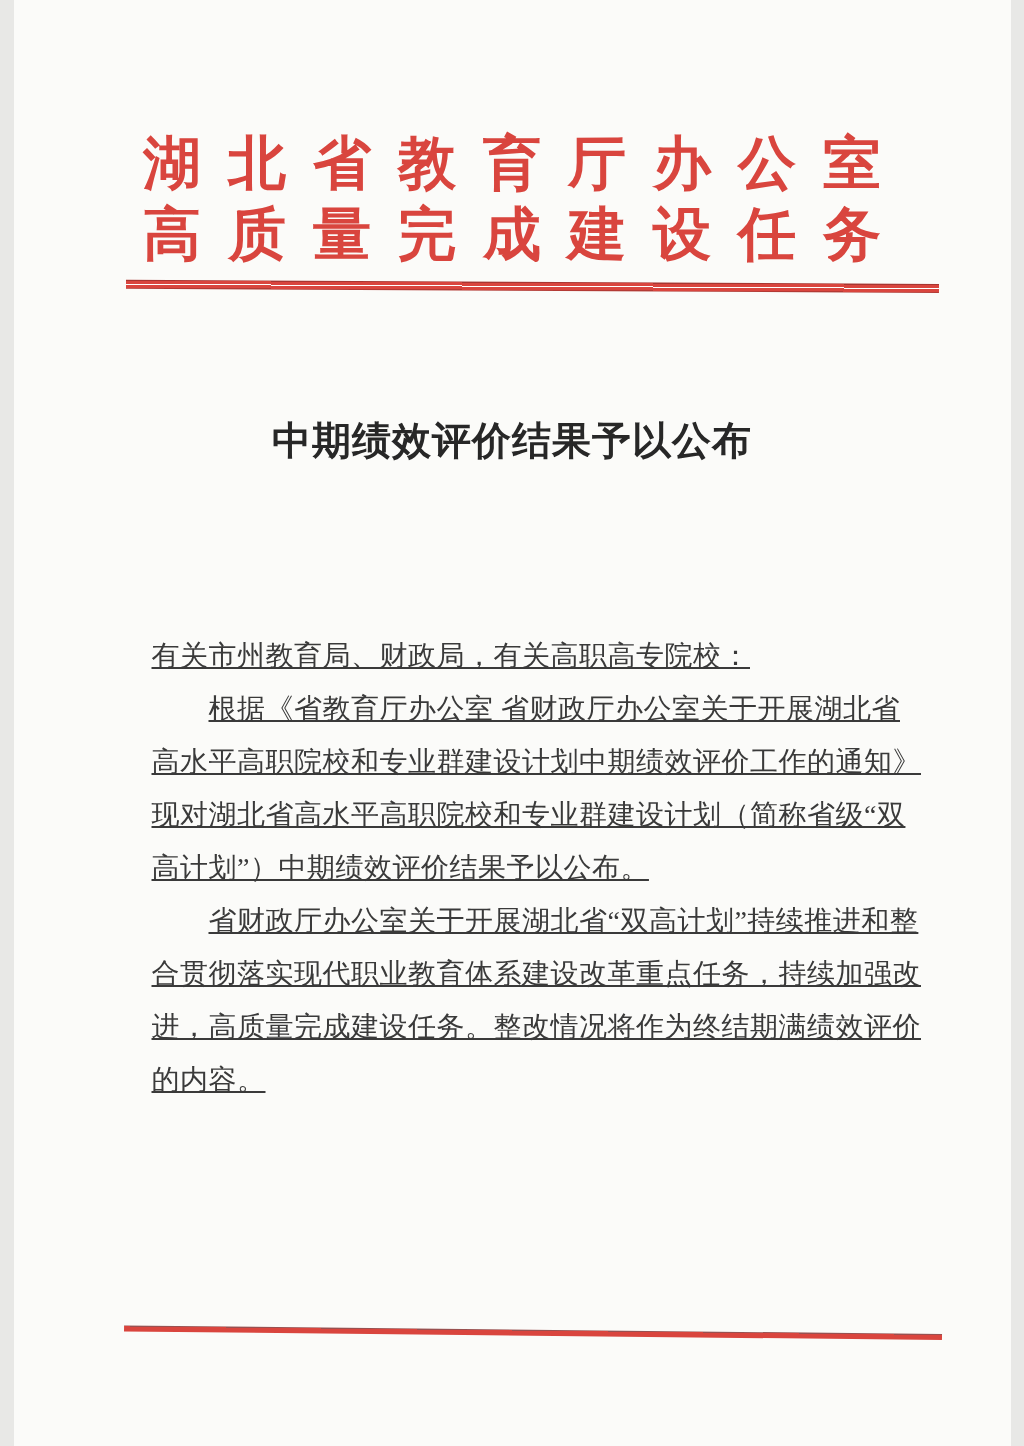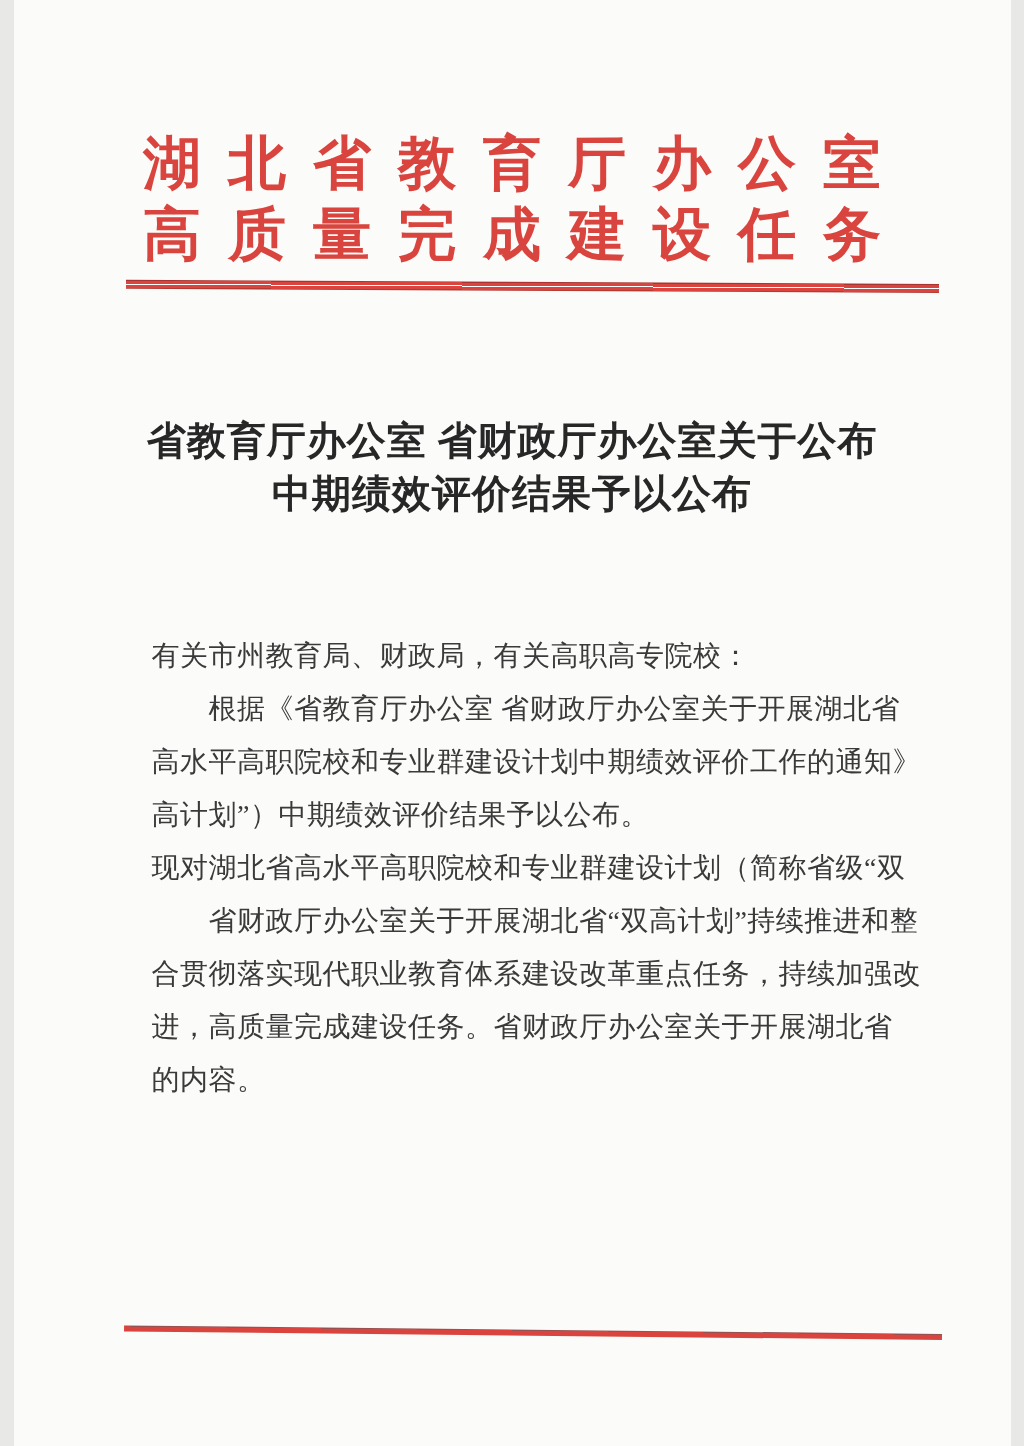--- a/index.html
+++ b/index.html
@@ -79,20 +79,21 @@
     left: 138px;
     width: 772px;
     font-size: 28px;
     color: #3a3a3a;
     letter-spacing: 0.5px;
   }
   .body-line {
     height: 53px;
     line-height: 53px;
     white-space: nowrap;
+    text-decoration: underline;
   }
   .indent {
     padding-left: 57px;
   }
   
   .rule-bottom {
     position: absolute;
     top: 1334px;
     left: 110px;
     width: 818px;
@@ -112,31 +113,30 @@
 
   <div class="letterhead">
     <div>湖北省教育厅办公室</div>
     <div>高质量完成建设任务</div>
   </div>
 
   <div class="rule-double"></div>
 
 
   <h1 class="title">
-    <div>省教育厅办公室 省财政厅办公室关于公布</div>
     <div>中期绩效评价结果予以公布</div>
   </h1>
 
   <div class="body-text">
     <div class="body-line">有关市州教育局、财政局，有关高职高专院校：</div>
     <div class="body-line indent">根据《省教育厅办公室 省财政厅办公室关于开展湖北省</div>
     <div class="body-line">高水平高职院校和专业群建设计划中期绩效评价工作的通知》</div>
+    <div class="body-line">现对湖北省高水平高职院校和专业群建设计划（简称省级“双</div>
     <div class="body-line">高计划”）中期绩效评价结果予以公布。</div>
-    <div class="body-line">现对湖北省高水平高职院校和专业群建设计划（简称省级“双</div>
     <div class="body-line indent">省财政厅办公室关于开展湖北省“双高计划”持续推进和整</div>
     <div class="body-line">合贯彻落实现代职业教育体系建设改革重点任务，持续加强改</div>
-    <div class="body-line">进，高质量完成建设任务。省财政厅办公室关于开展湖北省</div>
+    <div class="body-line">进，高质量完成建设任务。整改情况将作为终结期满绩效评价</div>
     <div class="body-line">的内容。</div>
   </div>
 
   <div class="rule-bottom"></div>
 
 </div>
 
 </body></html>

